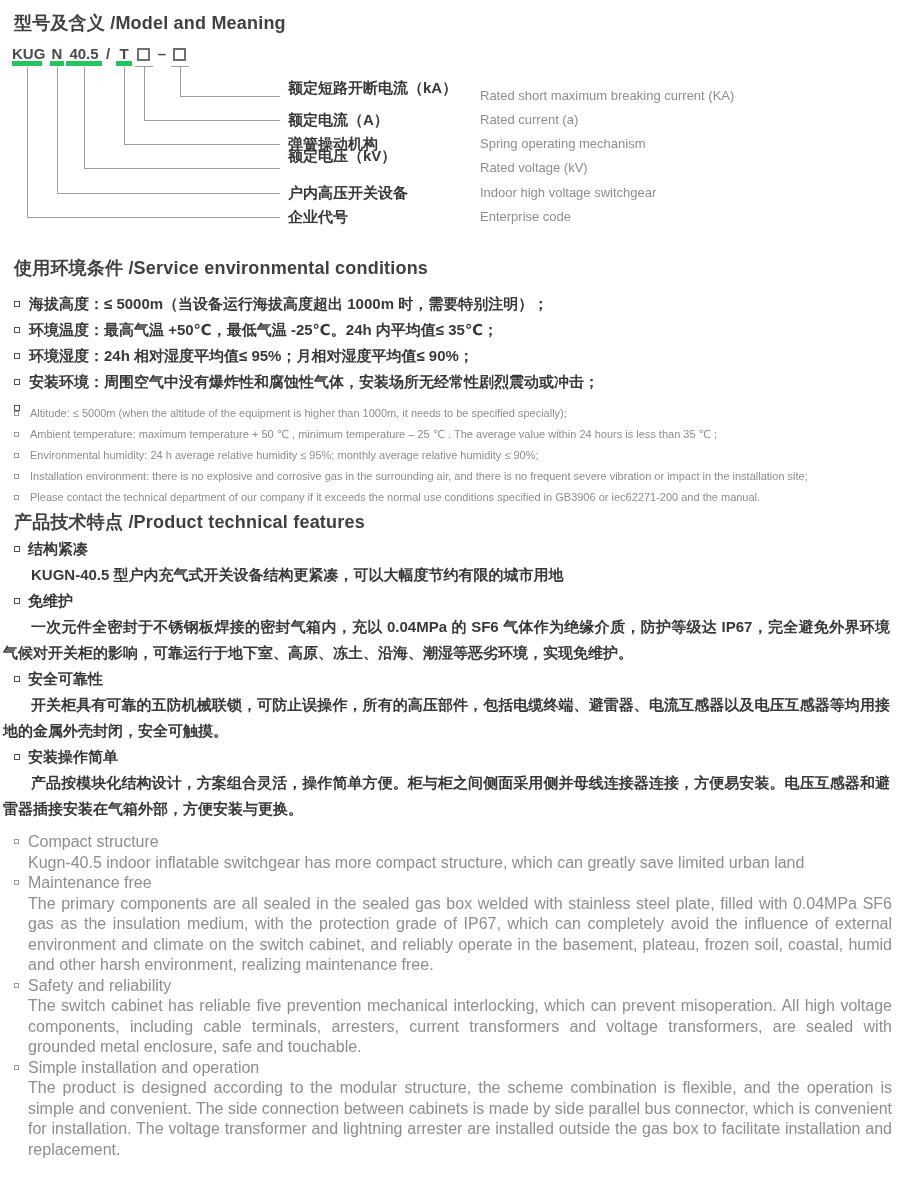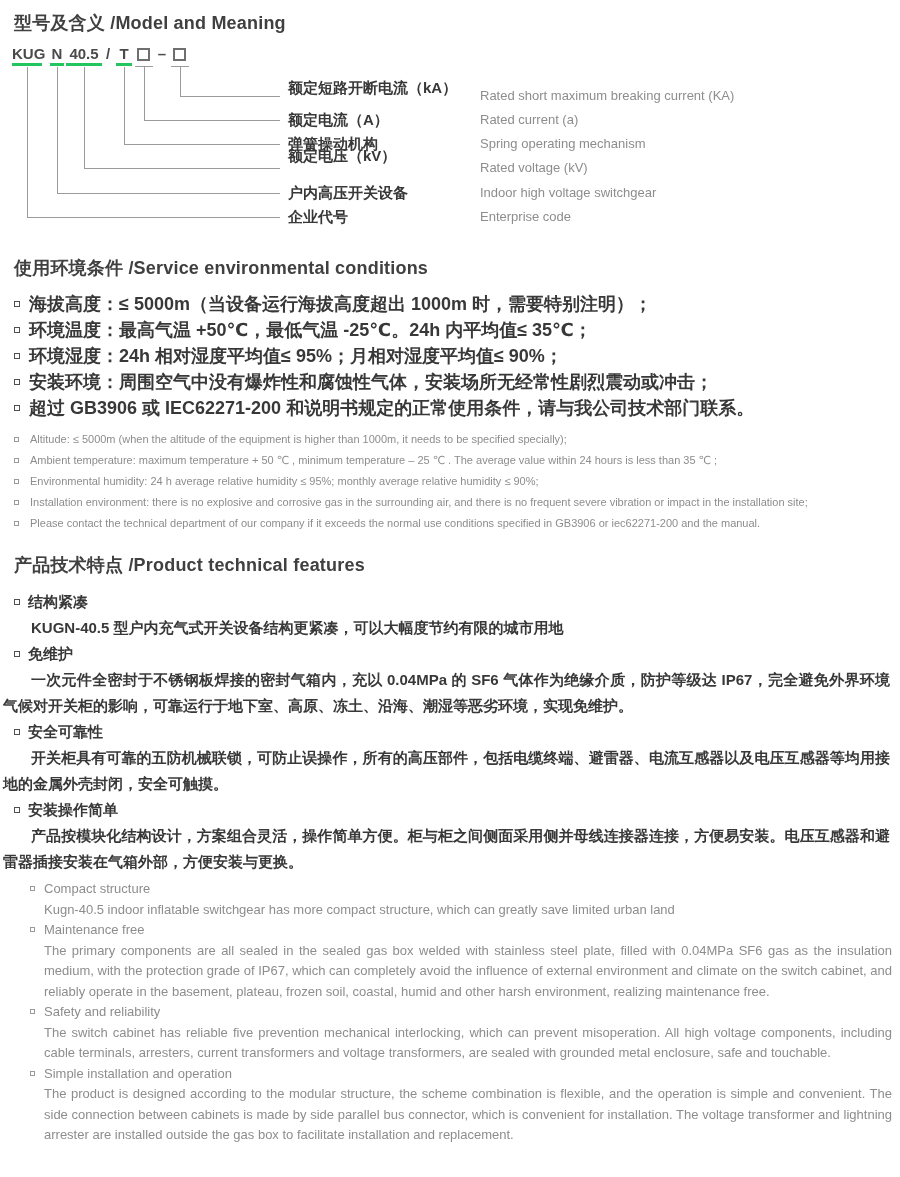--- a/index.html
+++ b/index.html
@@ -5,57 +5,57 @@
   * { box-sizing: border-box; }
   html,body { margin:0; padding:0; background:#fff; }
   .page {
     position:relative; width:900px; height:1177px; background:#fff; overflow:hidden;
     font-family:"Liberation Sans","DejaVu Sans",sans-serif;
   }
   h1.sec { margin:0; padding-left:14px; font-size:18px; line-height:28px;
     color:#404040; font-weight:bold; letter-spacing:0.2px; }
   #h1-model { padding-top:9px; }
   #h1-service { margin-top:12px; }
-  #h1-features { margin-top:17px; }
+  #h1-features { }
 
   
   .diagram { position:relative; margin:9px 0 0 12px; height:196px; }
-  .cp { position:absolute; top:0; height:20px; border-bottom:3px solid #22c55e;
+  .cp { position:absolute; top:0; height:20px; border-bottom:5px solid #22c55e;
     text-align:center; font-size:15px; font-weight:bold; color:#4a4a4a; line-height:16px; }
   .cp.noline { border-bottom:none; }
   .sqbox { position:absolute; top:2px; width:13px; height:13px; border:2px solid #6f6f6f; background:#fff; }
   .ub { position:absolute; top:20px; height:1px; background:#9b9b9b; }
   .vl { position:absolute; width:1px; background:#9b9b9b; top:21px; }
   .hl { position:absolute; height:1px; background:#9b9b9b; }
   .dlab-cn { position:absolute; left:276px; height:20px; line-height:20px;
     font-size:15px; font-weight:bold; color:#383838; white-space:nowrap; }
   .dlab-en { position:absolute; left:468px; height:20px; line-height:20px;
     font-size:13px; color:#8d8d8d; white-space:nowrap; }
 
   
   .b  { position:absolute; left:14px; width:6px; height:6px; border:1px solid #4f4f4f; background:#fff; }
   .bg { position:absolute; left:14px; width:6px; height:6px; border:1px solid #9a9a9a; background:#fff; }
 
   
   .cnlist { list-style:none; margin:9px 0 0; padding:0; }
   .cnlist li { position:relative; padding-left:29px; line-height:26px;
-    font-size:18px; font-weight:bold; color:#383838; white-space:nowrap; }
+    font-size:15px; font-weight:bold; color:#383838; white-space:nowrap; }
   .cnlist .b { top:10px; }
   .enlist { list-style:none; margin:8px 10px 0 0; padding:0; }
   .enlist li { position:relative; padding-left:44px; text-indent:-14px; line-height:21px;
     font-size:11px; color:#8d8d8d; text-align:justify; }
   .enlist li.nw { white-space:nowrap; }
   .enlist .bg { top:8px; width:5px; height:5px; }
 
   
-  .fcn { margin-top:10px; font-size:15px; font-weight:bold; color:#383838; }
+  .fcn { font-size:15px; font-weight:bold; color:#383838; }
   .fcn .blt { position:relative; padding-left:28px; line-height:26px; }
   .fcn .blt .b { top:10px; }
   .fcn p { margin:0 10px 0 3px; text-indent:28px; text-align:justify; line-height:26px; }
-  .fen { margin-top:4px; font-size:13px; color:#8d8d8d;padding-left:16px; }
+  .fen { margin-top:10px; font-size:16px; color:#8d8d8d; }
   .fen .blt { position:relative; padding-left:28px; line-height:20.5px; }
   .fen .blt .bg { top:7px; width:5px; height:5px; }
   .fen p { margin:0 8px 0 28px; text-align:justify; line-height:20.5px; }
 </style>
 </head>
 <body>
 
 <div class="page">
 
   <h1 class="sec" id="h1-model">型号及含义 /Model and Meaning</h1>
@@ -101,21 +101,21 @@
     <span class="dlab-en" style="top:161px">Enterprise code</span>
   </div>
 
   <h1 class="sec" id="h1-service">使用环境条件 /Service environmental conditions</h1>
 
   <ul class="cnlist">
     <li><i class="b"></i><span>海拔高度：≤ 5000m（当设备运行海拔高度超出 1000m 时，需要特别注明）；</span></li>
     <li><i class="b"></i><span>环境温度：最高气温 +50℃，最低气温 -25℃。24h 内平均值≤ 35℃；</span></li>
     <li><i class="b"></i><span>环境湿度：24h 相对湿度平均值≤ 95%；月相对湿度平均值≤ 90%；</span></li>
     <li><i class="b"></i><span>安装环境：周围空气中没有爆炸性和腐蚀性气体，安装场所无经常性剧烈震动或冲击；</span></li>
-    <li><i class="b"></i><span>超过 GB3906 或 IEC62271-200 和说明书规定的正常使用条件，请与我公司技术部门联系。</span></li>
+    <li><i class="b"></i></li>
   </ul>
 
   <ul class="enlist">
     <li class="nw"><i class="bg"></i><span>Altitude: ≤ 5000m (when the altitude of the equipment is higher than 1000m, it needs to be specified specially);</span></li>
     <li class="nw"><i class="bg"></i><span>Ambient temperature: maximum temperature + 50 ℃ , minimum temperature – 25 ℃ . The average value within 24 hours is less than 35 ℃ ;</span></li>
     <li class="nw"><i class="bg"></i><span>Environmental humidity: 24 h average relative humidity ≤ 95%; monthly average relative humidity ≤ 90%;</span></li>
     <li><i class="bg"></i><span>Installation environment: there is no explosive and corrosive gas in the surrounding air, and there is no frequent severe vibration or impact in the installation site;</span></li>
     <li class="nw"><i class="bg"></i><span>Please contact the technical department of our company if it exceeds the normal use conditions specified in GB3906 or iec62271-200 and the manual.</span></li>
   </ul>
 

